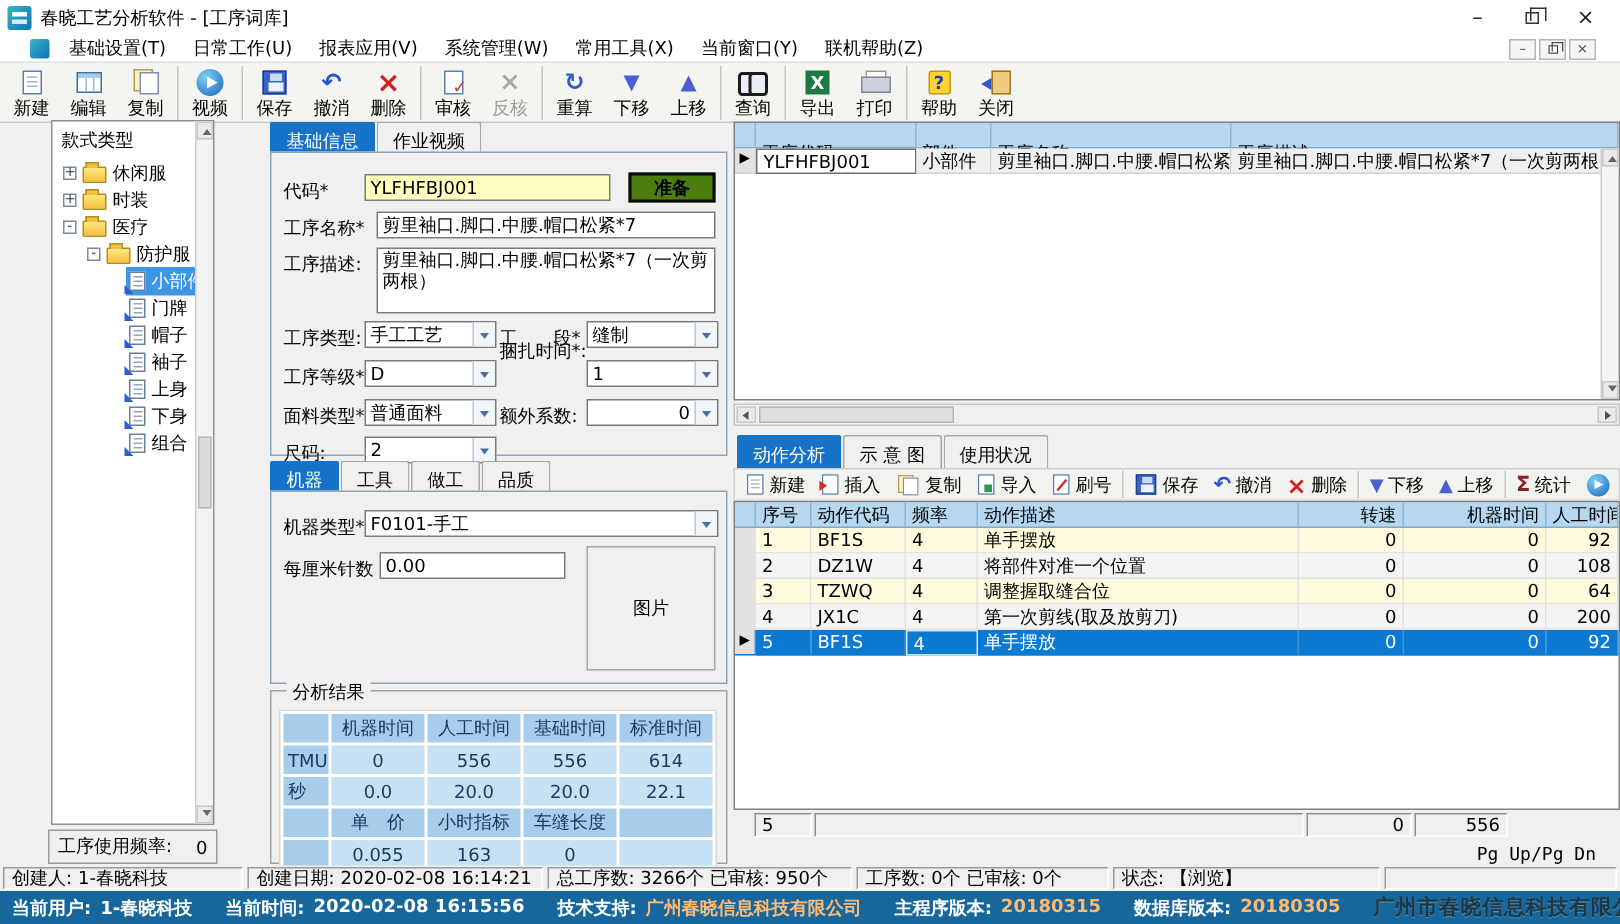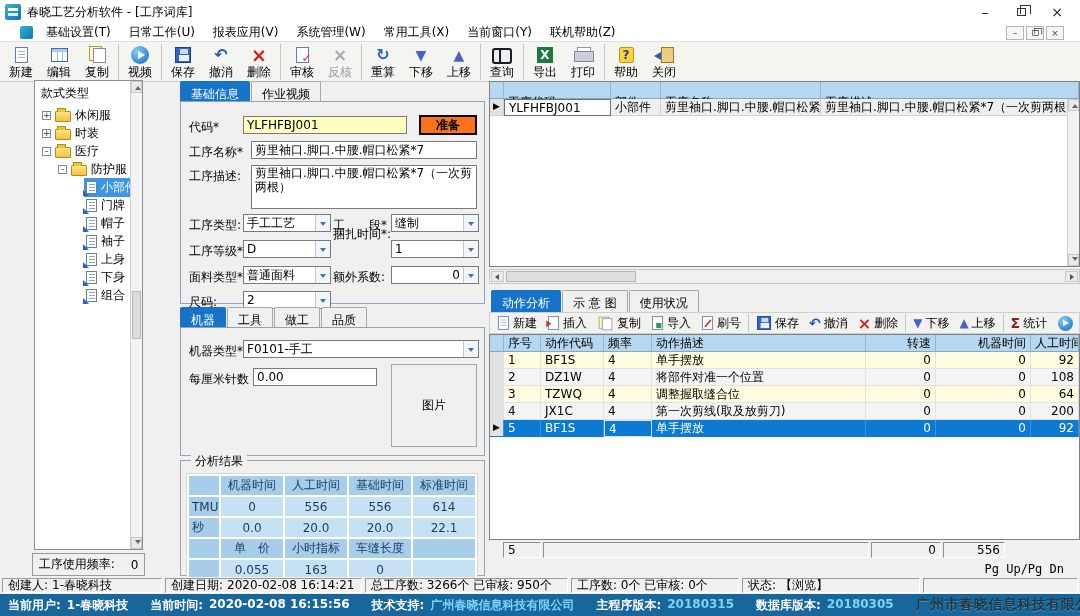--- a/index.html
+++ b/index.html
@@ -91,21 +91,21 @@
   .mid-panel { position:absolute; left:178px; top:0; width:309px; bottom:1px; }
   .tabs { position:absolute; display:flex; gap:1px; }
   .tab { padding:4px 10px 3px; border:1px solid #a8a8a8; border-bottom:none; background:#f0f0f0; border-radius:2px 2px 0 0; }
   .tab.active { background:#1673c8; color:#fff; border-color:#1673c8; }
   .form-tabs { top:2px; left:2px; }
   .groupbox { position:absolute; border:1px solid #8ca4bd; background:#f0f0f0; }
   .gb-form { left:2px; right:2px; top:22px; height:203px; }
   .flabel { position:absolute; }
   .tbox { border:1px solid #7a7a7a; background:#fff; height:18px; font:12px "DejaVu Sans","Liberation Sans",sans-serif; padding:0 3px; }
   .tbox.yellow { background:#ffffc0; }
-  .ready-btn { position:absolute; border:2px solid #0a0a0a; background:#f97316; height:20px; font-weight:bold; text-align:center; line-height:16px; }
+  .ready-btn { position:absolute; border:2px solid #0a0a0a; background:#4d7c0f; height:20px; font-weight:bold; text-align:center; line-height:16px; }
   .ta { border:1px solid #7a7a7a; background:#fff; padding:0 3px; line-height:14px; overflow:hidden; }
   .ddl { position:absolute; height:18px; border:1px solid #7a7a7a; background:#fff; display:flex; align-items:center; }
   .ddl .val { flex:1; padding:0 3px; white-space:nowrap; overflow:hidden; }
   .ddl .val.num { text-align:right; }
   .dbtn { width:15px; height:100%; background:#f2f6fb; border-left:1px solid #b9c9da; position:relative; flex:0 0 auto; }
   .dbtn::after { content:""; position:absolute; left:4px; top:7px; border-top:4px solid #4a6fa0; border-left:3px solid transparent; border-right:3px solid transparent; }
   .mach-tabs { top:228px; left:2px; }
   .gb-mach { left:2px; right:2px; top:248px; height:129px; }
   .pic-box { position:absolute; left:210px; top:36px; width:86px; height:83px; border:1px solid #a8a8a8; background:#f0f0f0; display:flex; align-items:center; justify-content:center; }
   
@@ -166,21 +166,21 @@
   .sb-fill { flex:1; }
   .sb-mt { width:70px; text-align:right; }
   .sb-lt { width:62px; text-align:right; margin-right:75px; }
   .pg-hint { position:absolute; right:16px; top:483px; font-family:"DejaVu Sans Mono","Liberation Mono",monospace; font-size:12px; }
   
   .status1 { position:absolute; left:0; right:0; bottom:22px; height:17px; background:#f0f0f0; display:flex; align-items:center; padding:1px 2px; gap:3px; }
   .s1sec { height:15px; line-height:13px; border:1px solid; border-color:#9a9a9a #ffffff #ffffff #9a9a9a; padding:0 5px; display:flex; gap:4px; white-space:nowrap; overflow:hidden; }
   .w1 { width:160px; } .w2 { width:197px; } .w3 { width:203px; } .w4 { width:168px; } .w5 { width:178px; } .wfill { flex:1; }
   .status2 { position:absolute; left:0; right:0; bottom:0; height:22px; background:#17679c; color:#fff; font-weight:bold; display:flex; align-items:center; padding:0 8px; white-space:nowrap; }
   .s2sec { display:flex; gap:6px; margin-right:22px; }
-  .yellowtxt { color:#7dd3fc; }
+  .yellowtxt { color:#fdba74; }
   .company { margin-left:auto; color:#1d3844; font-size:14px; letter-spacing:0.5px; text-shadow:0 1px 0 rgba(255,255,255,.25); }
 </style>
 </head>
 <body>
 
 <div class="win">
 
   <div class="titlebar">
     <span class="app-ic"></span>
     <span class="title">春晓工艺分析软件 - [工序词库]</span>

